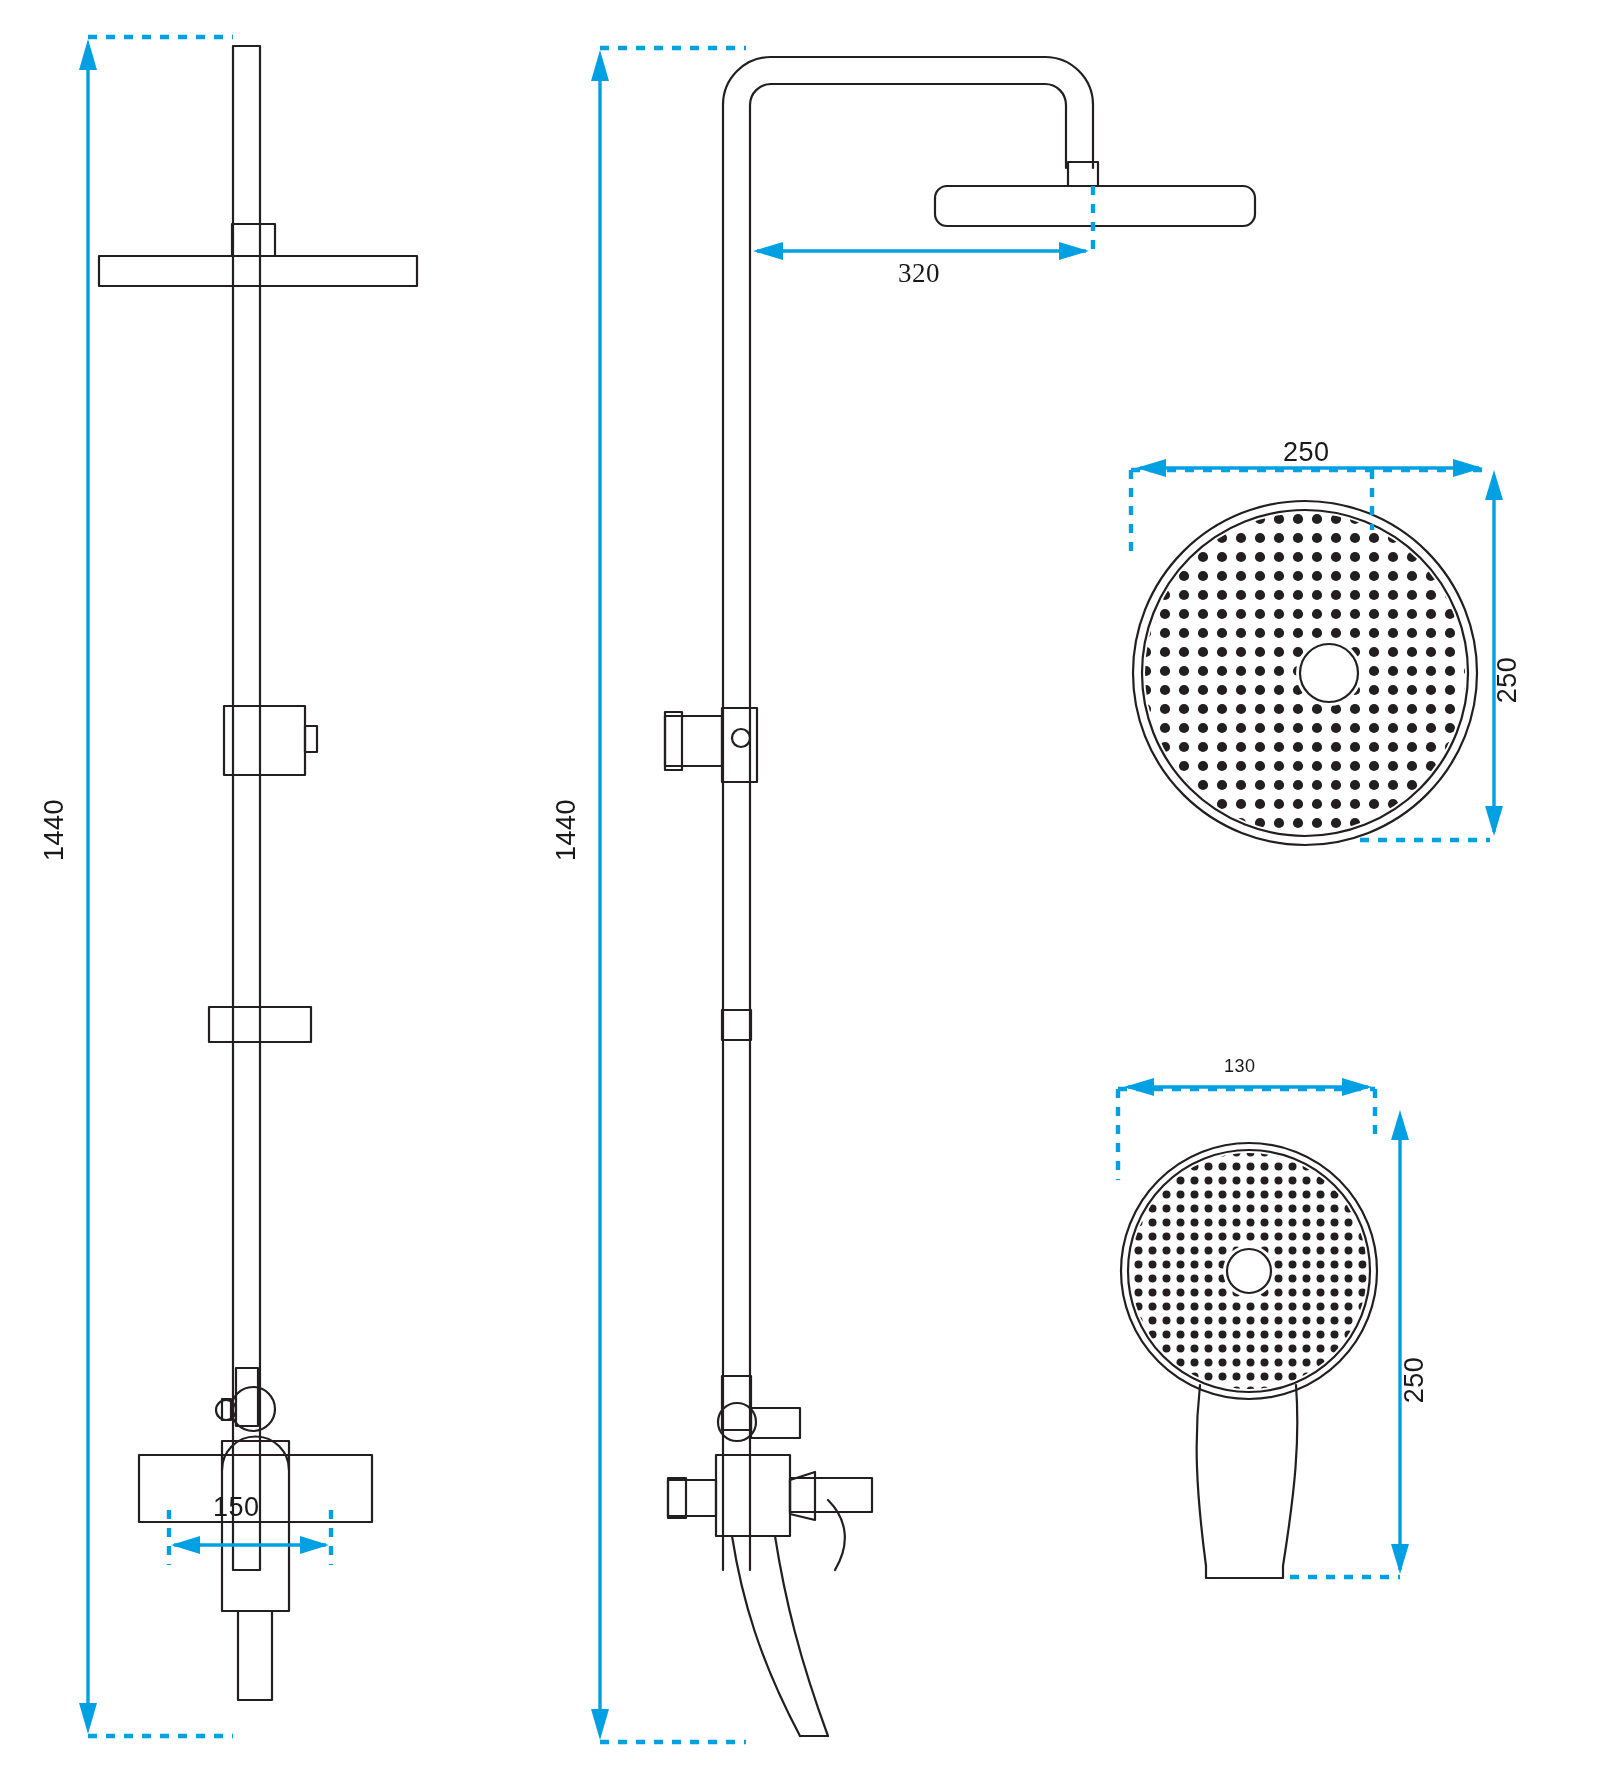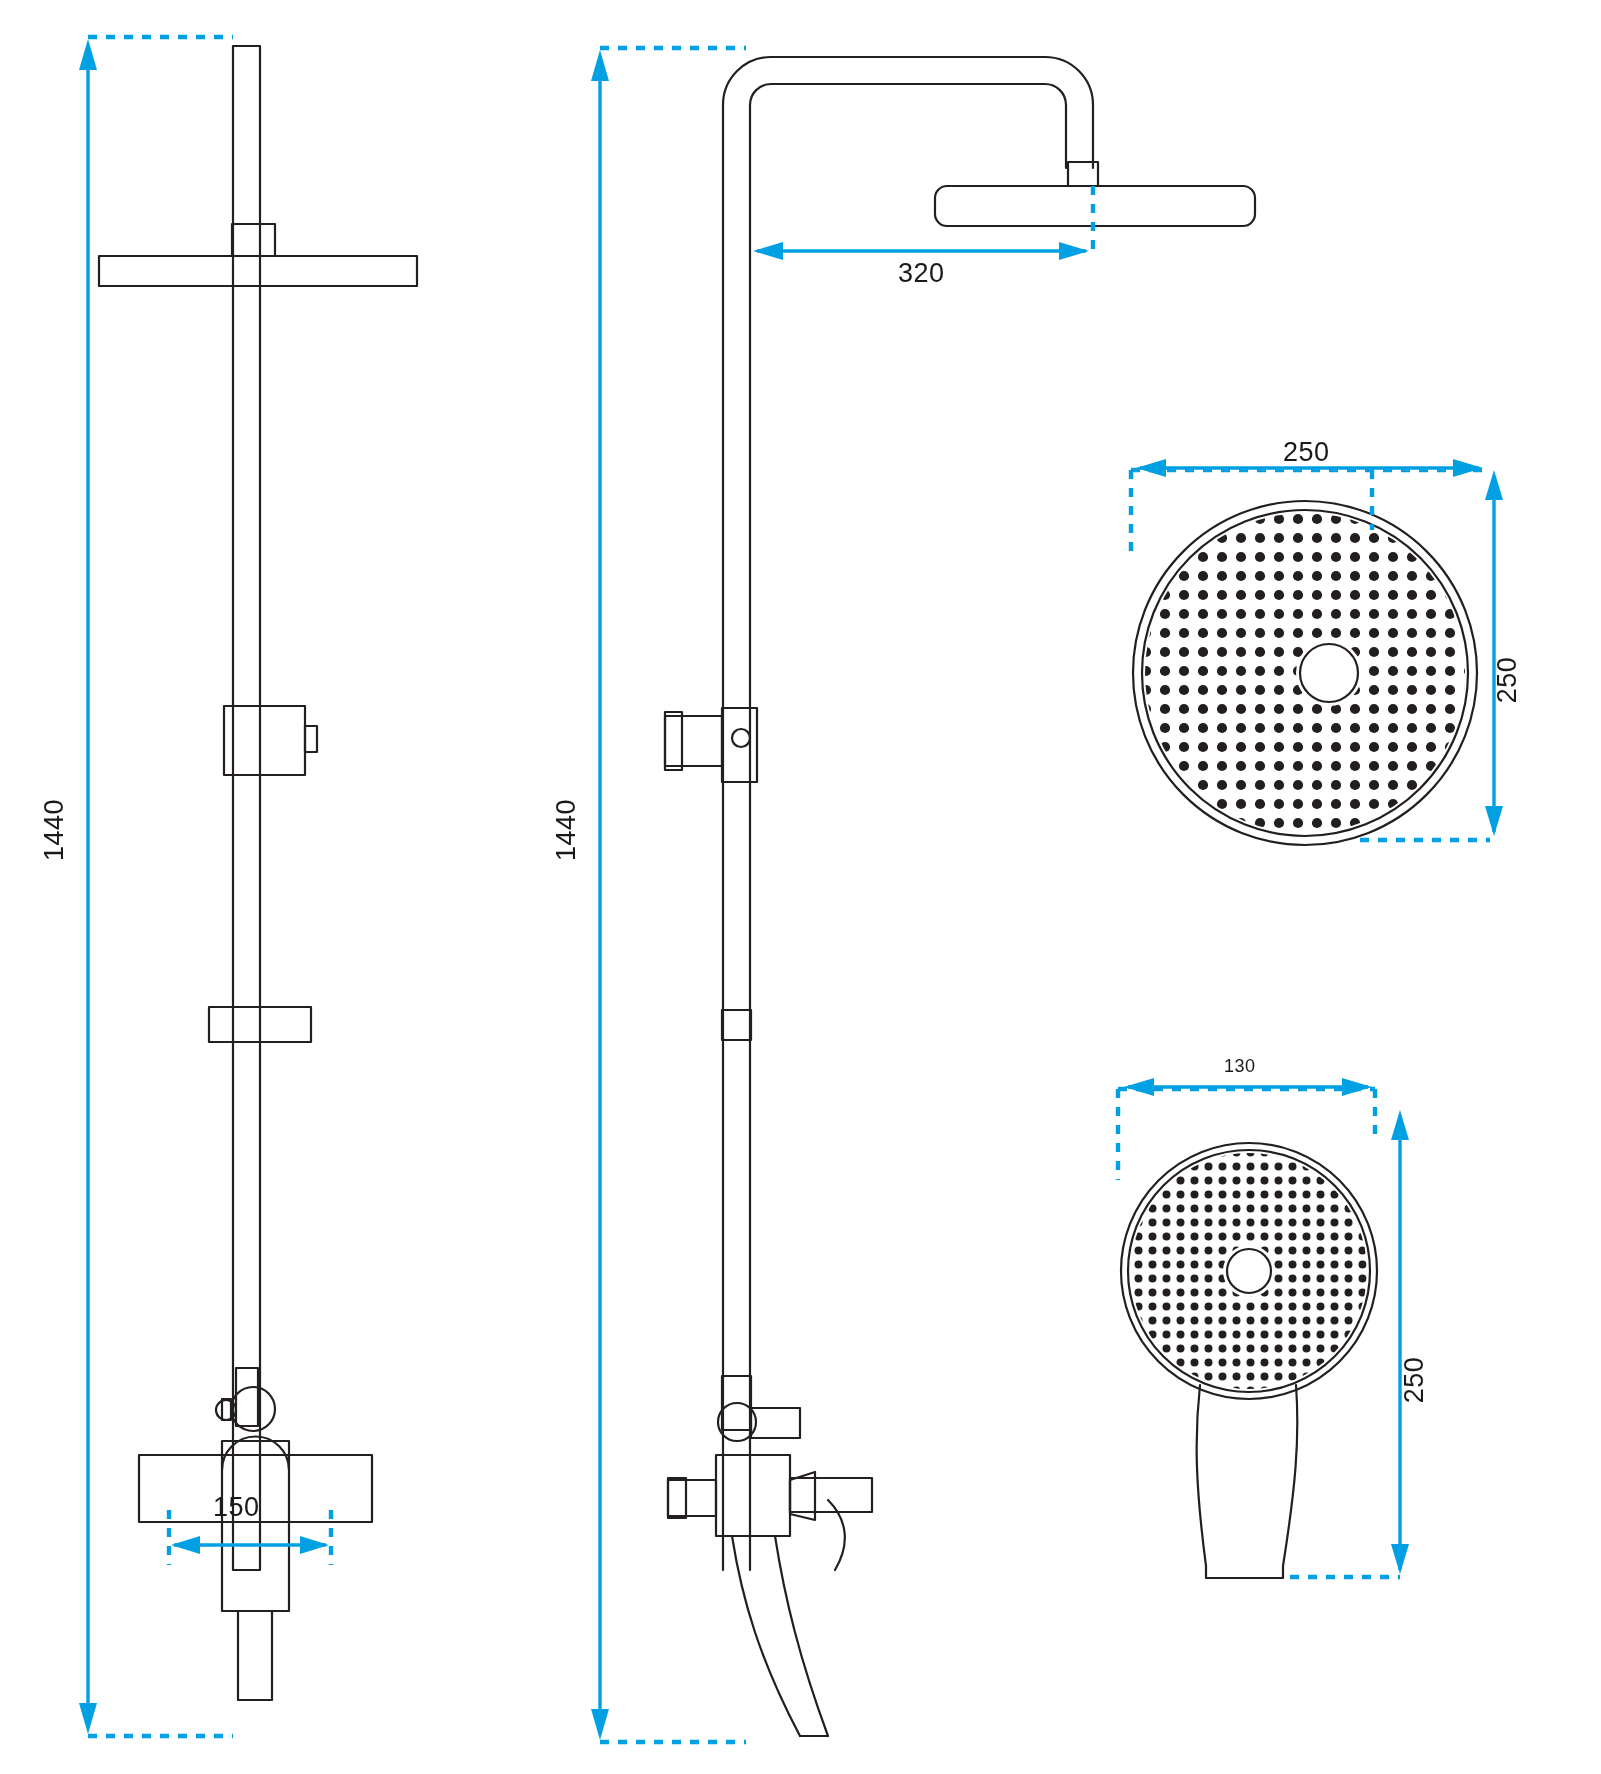--- a/index.html
+++ b/index.html
@@ -246,21 +246,21 @@
       <polygon class="arrow-head" points="1400,1574 1391,1544 1409,1544"></polygon>
     </g>
   </svg>
 
   <div class="dim-label vert" style="left: 70px; top: 830px; transform: rotate(-90deg) translate(-50%, -100%);">1440</div>
 
   <div class="dim-label" style="left: 213px; top: 1492px; text-align: right;">150</div>
 
   <div class="dim-label vert" style="left: 582px; top: 830px; transform: rotate(-90deg) translate(-50%, -100%);">1440</div>
 
-  <div class="dim-label" style="left: 898px; top: 258px;">320</div>
+  <div class="dim-label" style="left: 898px; top: 258px; font-family: Liberation Serif, serif;">320</div>
 
   <div class="dim-label" style="left: 1283px; top: 437px;">250</div>
 
   <div class="dim-label vert" style="left: 1523px; top: 680px; transform: rotate(-90deg) translate(-50%, -100%);">250</div>
 
   <div class="dim-label" style="left: 1224px; top: 1056px; font-size: 18px;">130</div>
 
   <div class="dim-label vert" style="left: 1430px; top: 1380px; transform: rotate(-90deg) translate(-50%, -100%);">250</div>
 
 </div>

